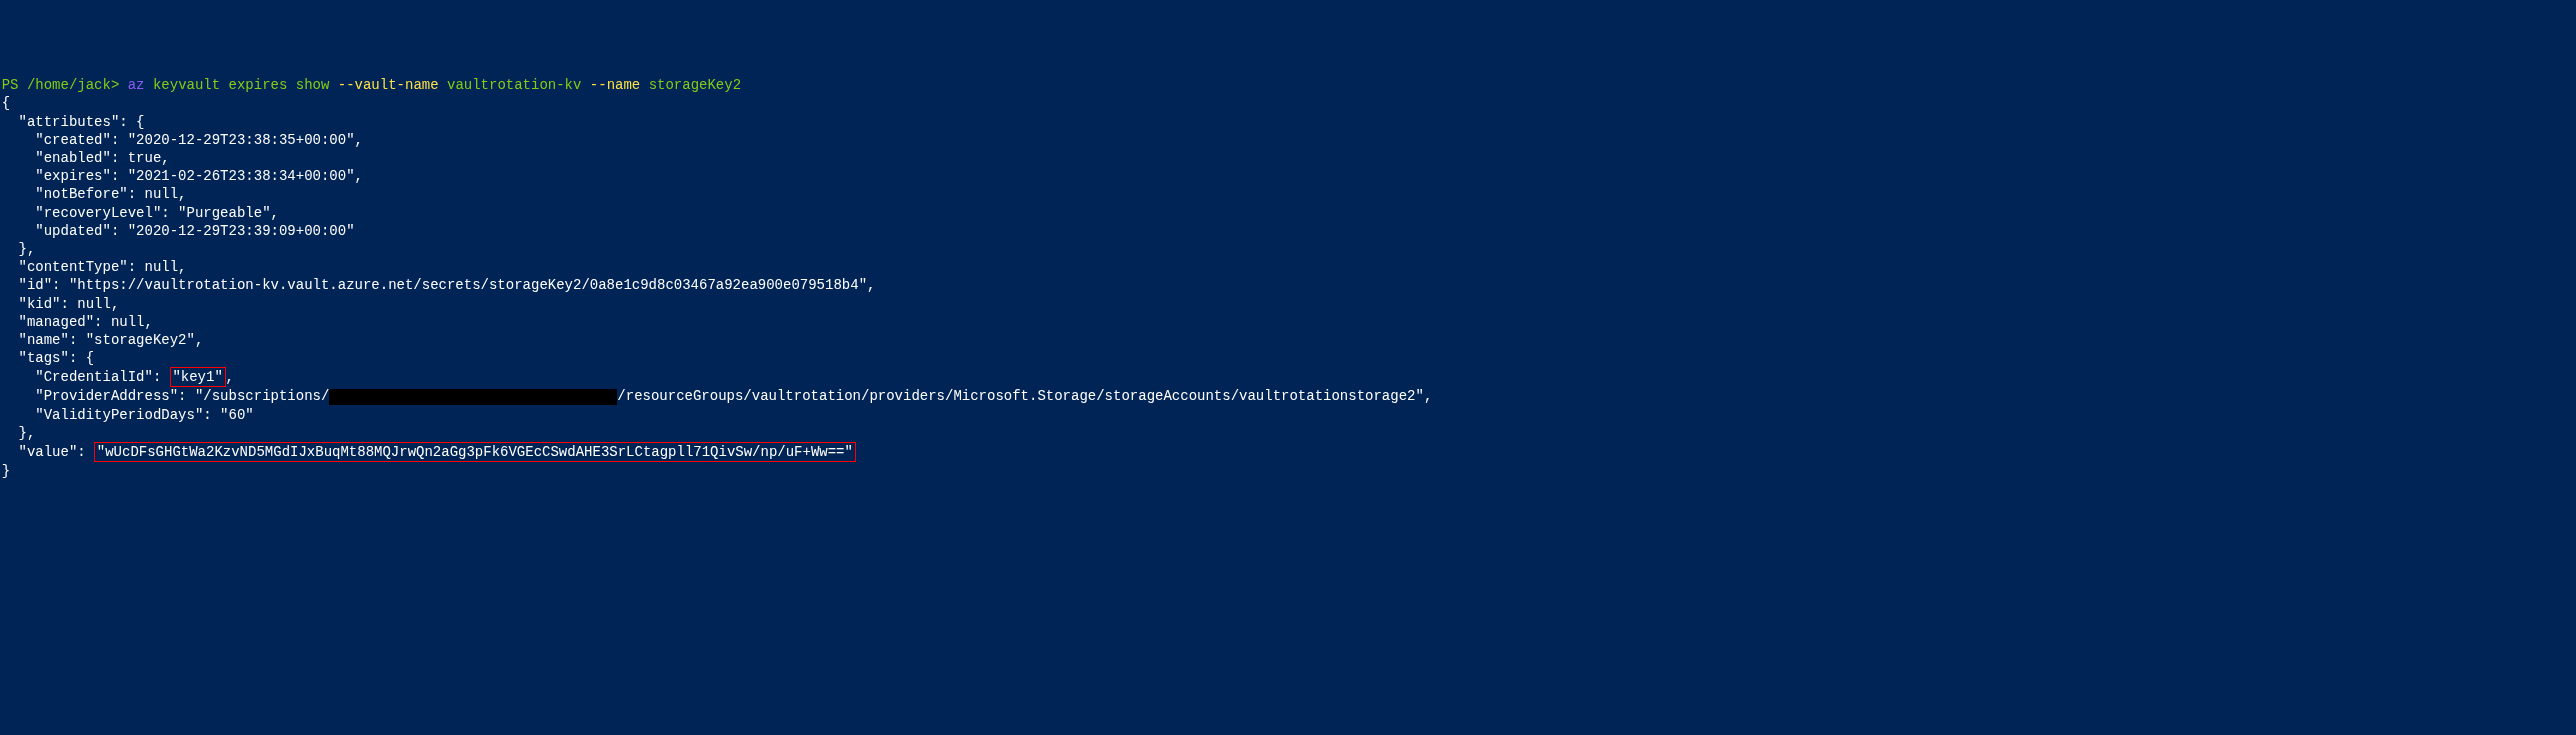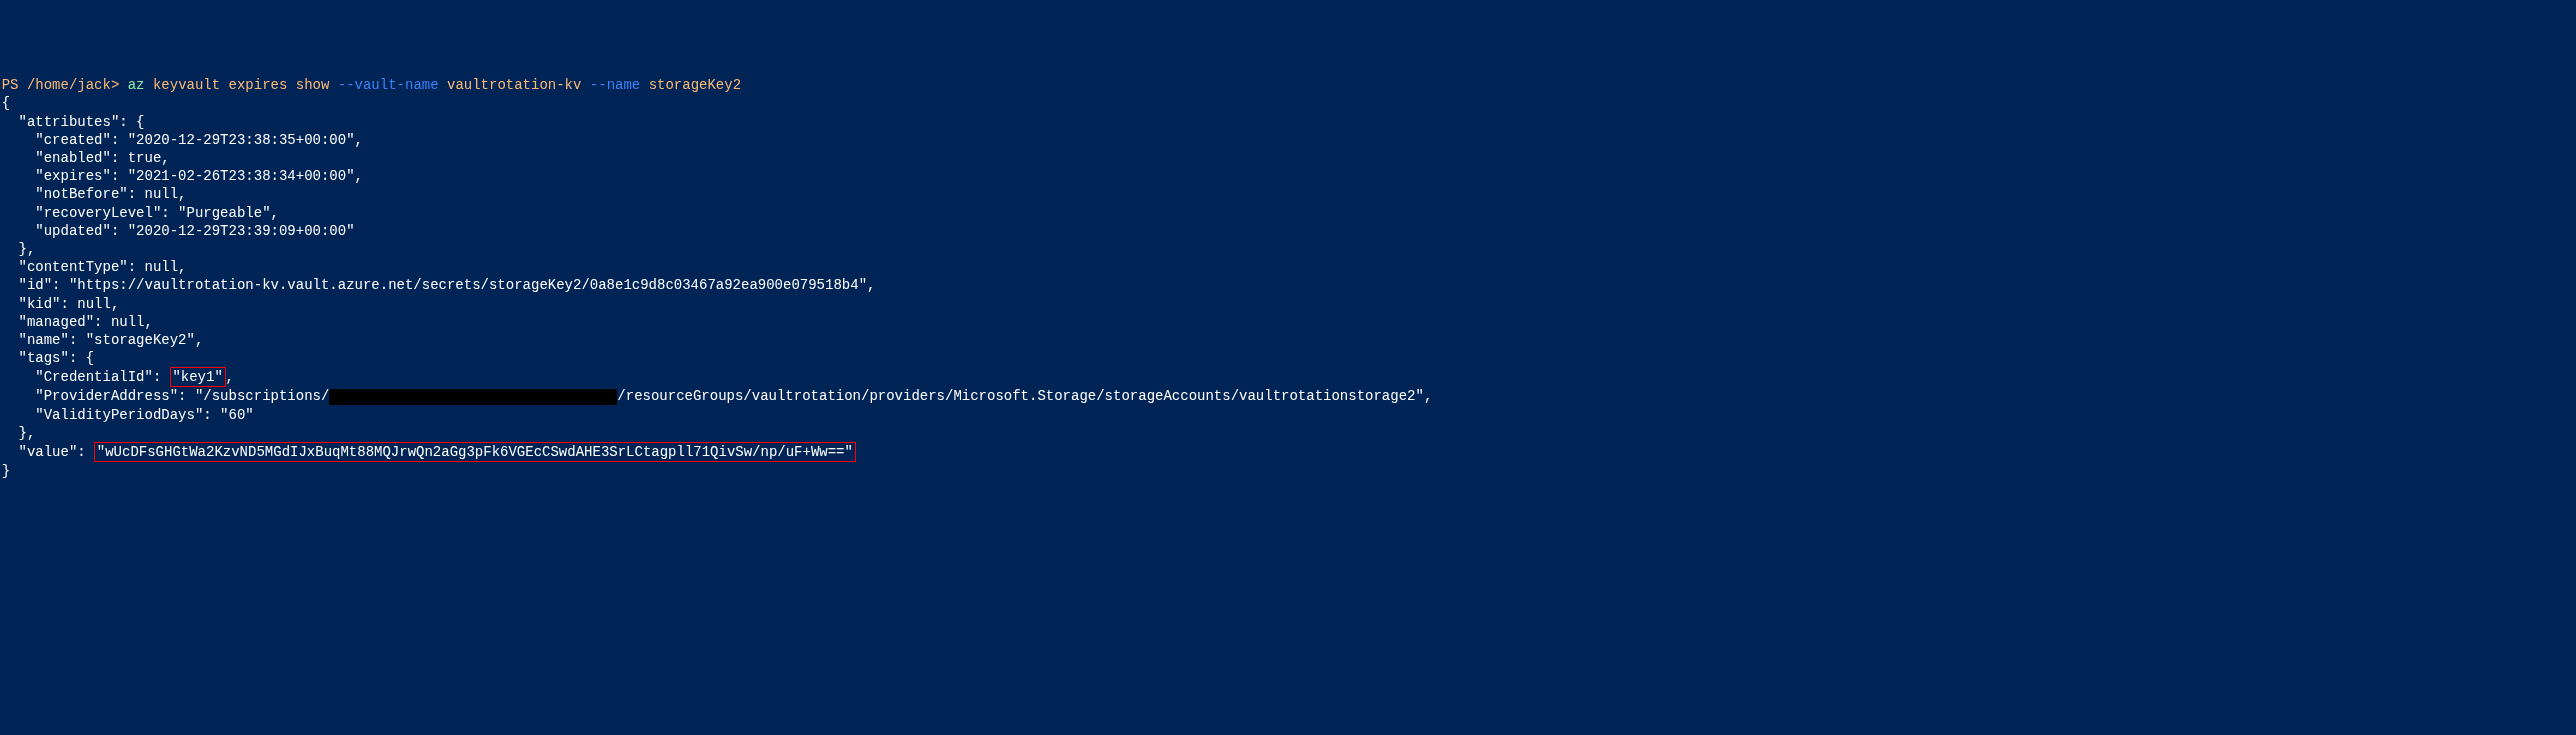--- a/index.html
+++ b/index.html
@@ -14,27 +14,27 @@
       font-size: 14px;
       line-height: 1.3;
       padding: 0;
       white-space: pre;
       overflow-x: auto;
     }
     .terminal {
       padding: 3.5px 1.7px;
     }
     .prompt-white {
-      color: #fdba74;
+      color: #84cc16;
     }
     .cmd-yellow {
-      color: #86efac;
+      color: #8b5cf6;
     }
     .cmd-gray {
-      color: #3b82f6;
+      color: #fde047;
     }
     .output {
       color: #ffffff;
     }
     .highlight-box-red {
       border: 0.9px solid #ff0000;
       padding: 0 1.7px;
       display: inline-block;
     }
     .redacted {

